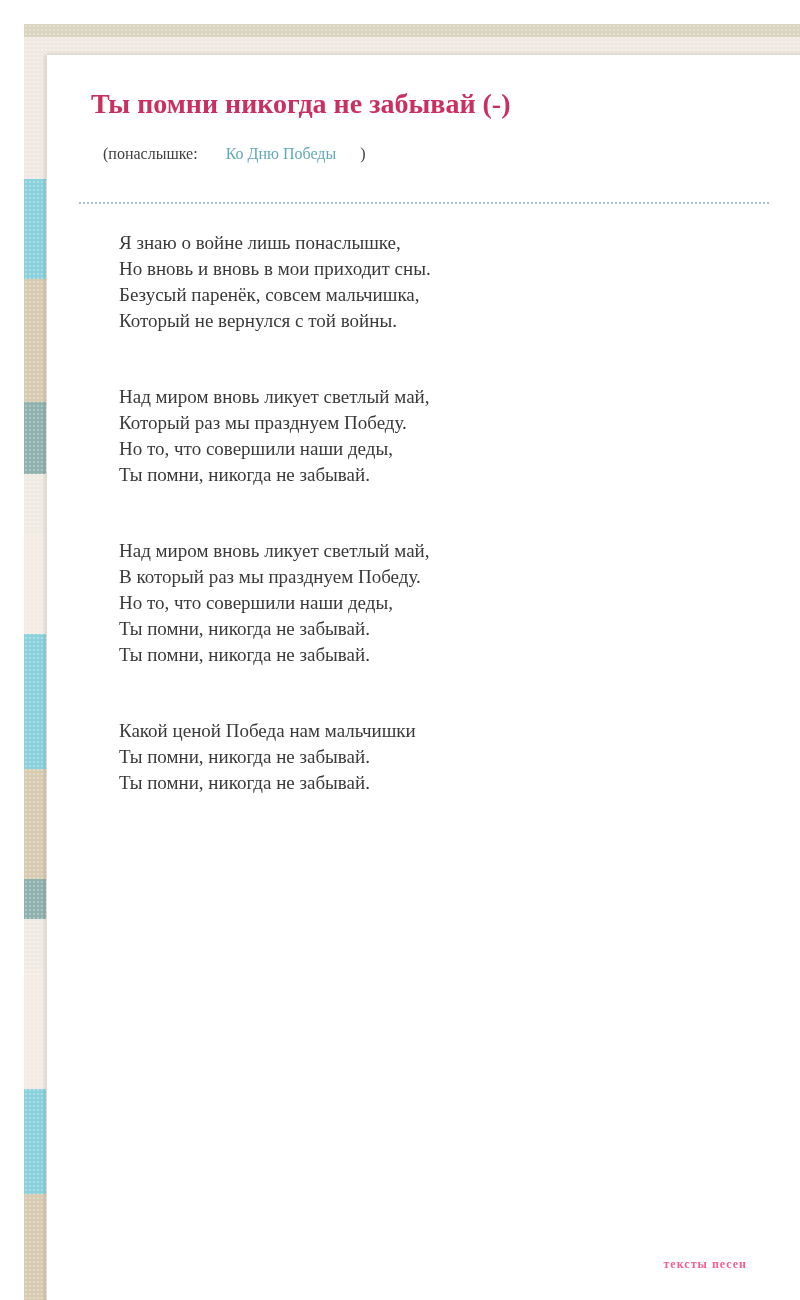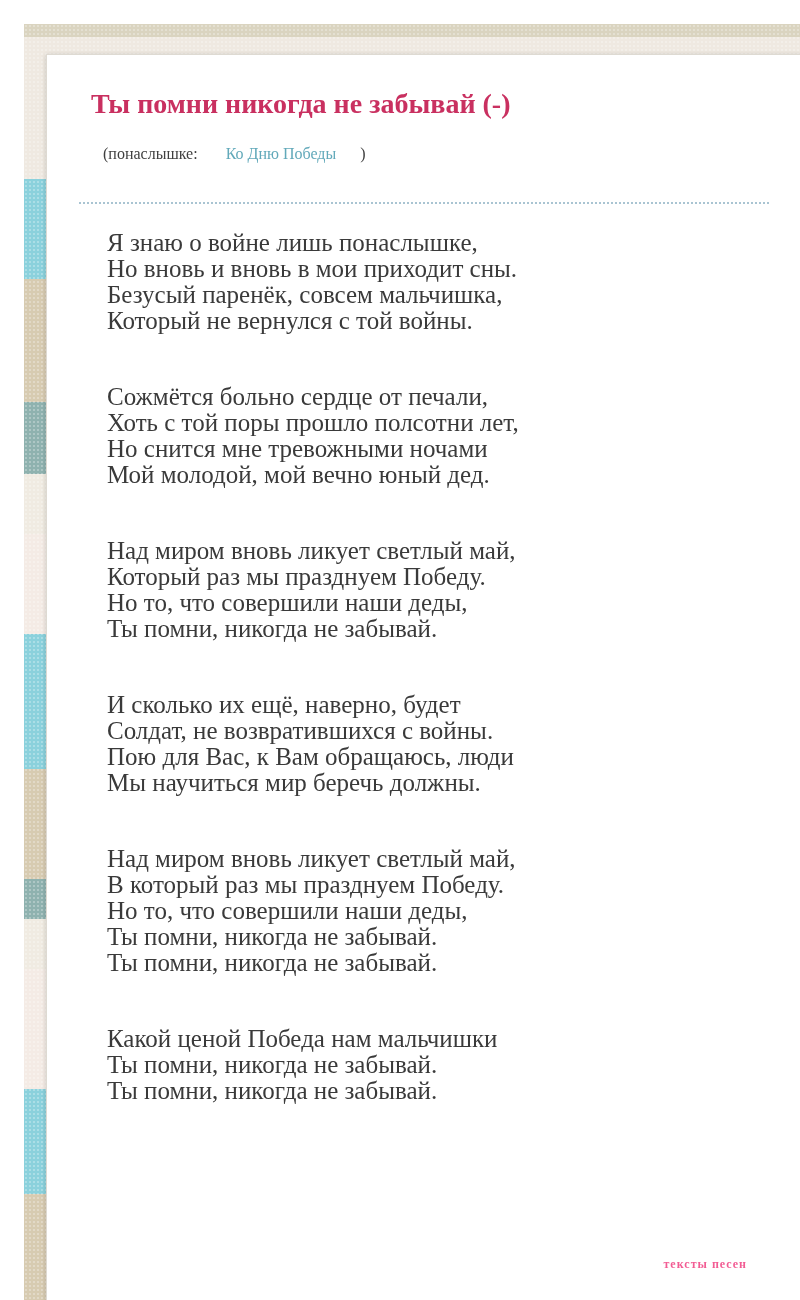--- a/index.html
+++ b/index.html
@@ -63,23 +63,23 @@
     text-decoration:none;
     cursor:pointer;
     text-align:right;
   }
   .divider{
     margin:3px 20px 0;
     height:0;
     border-bottom:2px dotted #a9c4d2;
   }
   .lyrics{
-    margin:0 24px;
+    margin:0 36px;
     padding-top:14px;
-    font-size:25px;
+    font-size:19px;
     line-height:26px;
     color:var(--text);
   }
   .lyrics p{
     margin:0 0 26px;
     white-space:pre-line;
   }
   .lyrics p:last-child{margin-bottom:0;}
   .logo{
     position:absolute;
@@ -113,32 +113,24 @@
 <div class="page">
   <div class="content-box">
     <h1 class="title">Ты помни никогда не забывай (-)</h1>
     <div class="subtitle"><span>(понаслышке: </span><a class="artist-link">Ко Дню Победы</a><span>)</span></div>
     <div class="divider"></div>
     <div class="lyrics" id="lyrics">
         <p>Я знаю о войне лишь понаслышке,
 Но вновь и вновь в мои приходит сны.
 Безусый паренёк, совсем мальчишка,
 Который не вернулся с той войны.</p>
-        <p>Сожмётся больно сердце от печали,
-Хоть с той поры прошло полсотни лет,
-Но снится мне тревожными ночами
-Мой молодой, мой вечно юный дед.</p>
         <p>Над миром вновь ликует светлый май,
 Который раз мы празднуем Победу.
 Но то, что совершили наши деды,
 Ты помни, никогда не забывай.</p>
-        <p>И сколько их ещё, наверно, будет
-Солдат, не возвратившихся с войны.
-Пою для Вас, к Вам обращаюсь, люди
-Мы научиться мир беречь должны.</p>
         <p>Над миром вновь ликует светлый май,
 В который раз мы празднуем Победу.
 Но то, что совершили наши деды,
 Ты помни, никогда не забывай.
 Ты помни, никогда не забывай.</p>
         <p>Какой ценой Победа нам мальчишки
 Ты помни, никогда не забывай.
 Ты помни, никогда не забывай.</p>
       </div>
     <div class="logo">

